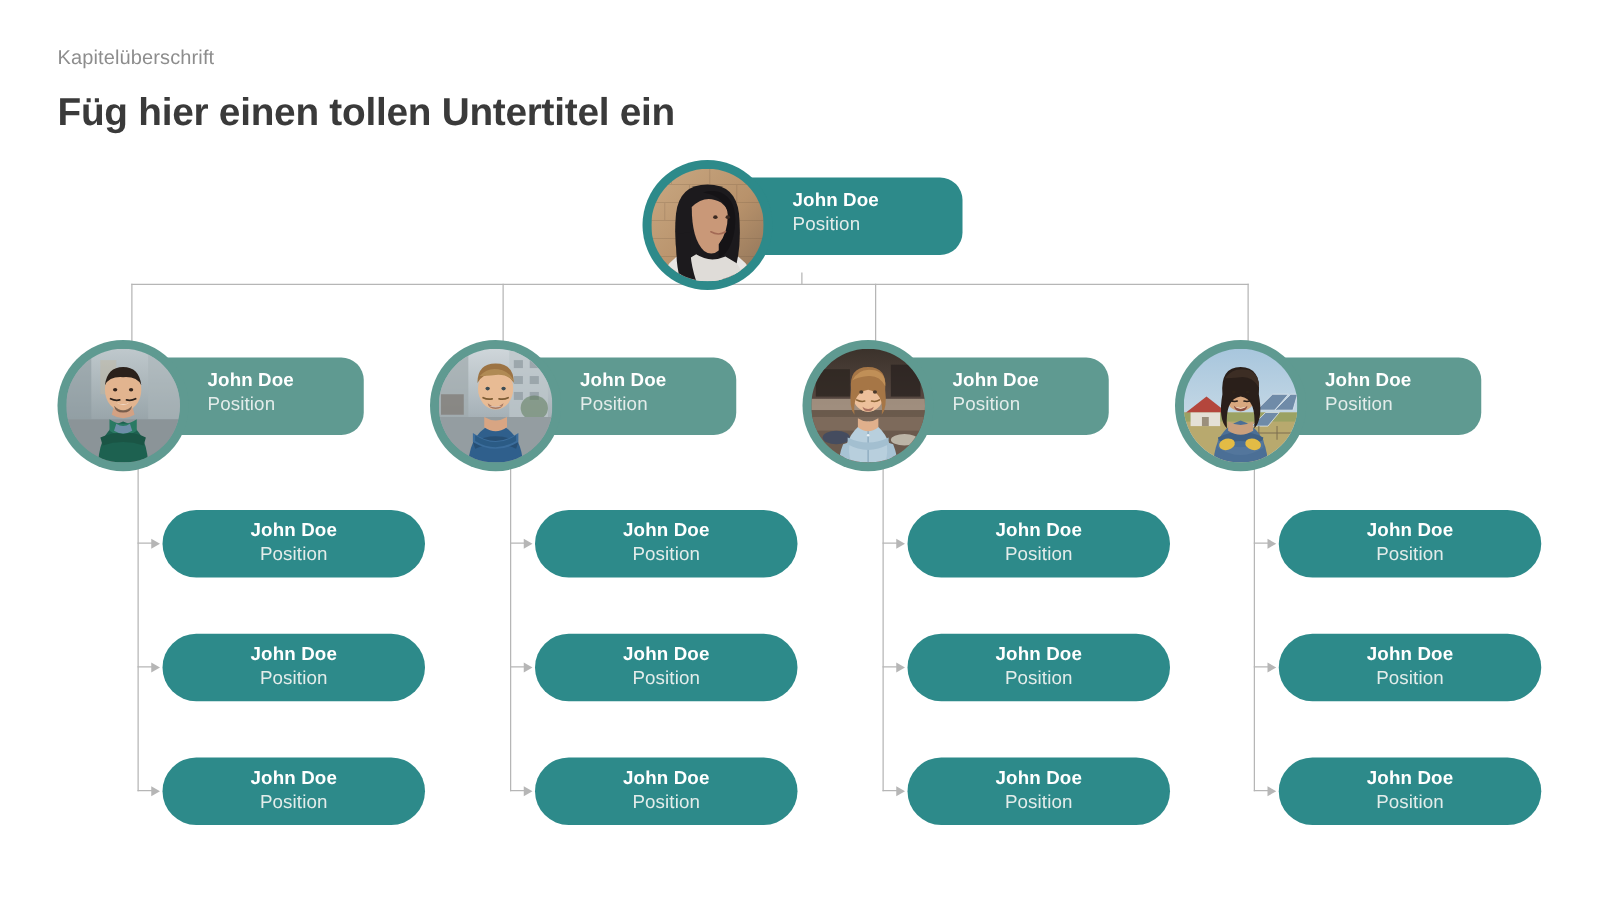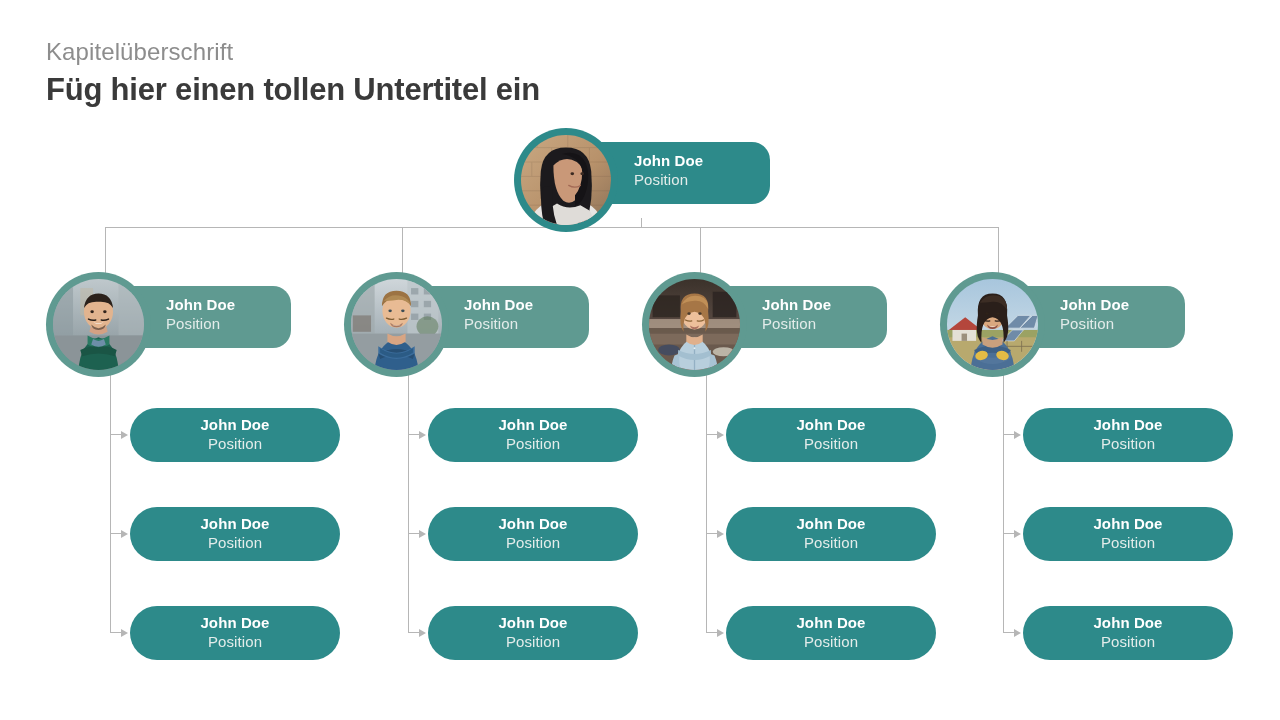--- a/index.html
+++ b/index.html
@@ -14,21 +14,21 @@
     overflow: hidden;
     font-family: "Liberation Sans", sans-serif;
     -webkit-font-smoothing: antialiased;
   }
 
   
   #chapter-label {
     position: absolute;
     left: 46px;
     top: 38px;
-    font-size: 24px;
+    font-size: 16px;
     color: #8d8d8d;
     letter-spacing: 0.1px;
     font-weight: 400;
     white-space: nowrap;
   }
   #page-title {
     position: absolute;
     left: 46px;
     top: 72px;
     font-size: 31px;

